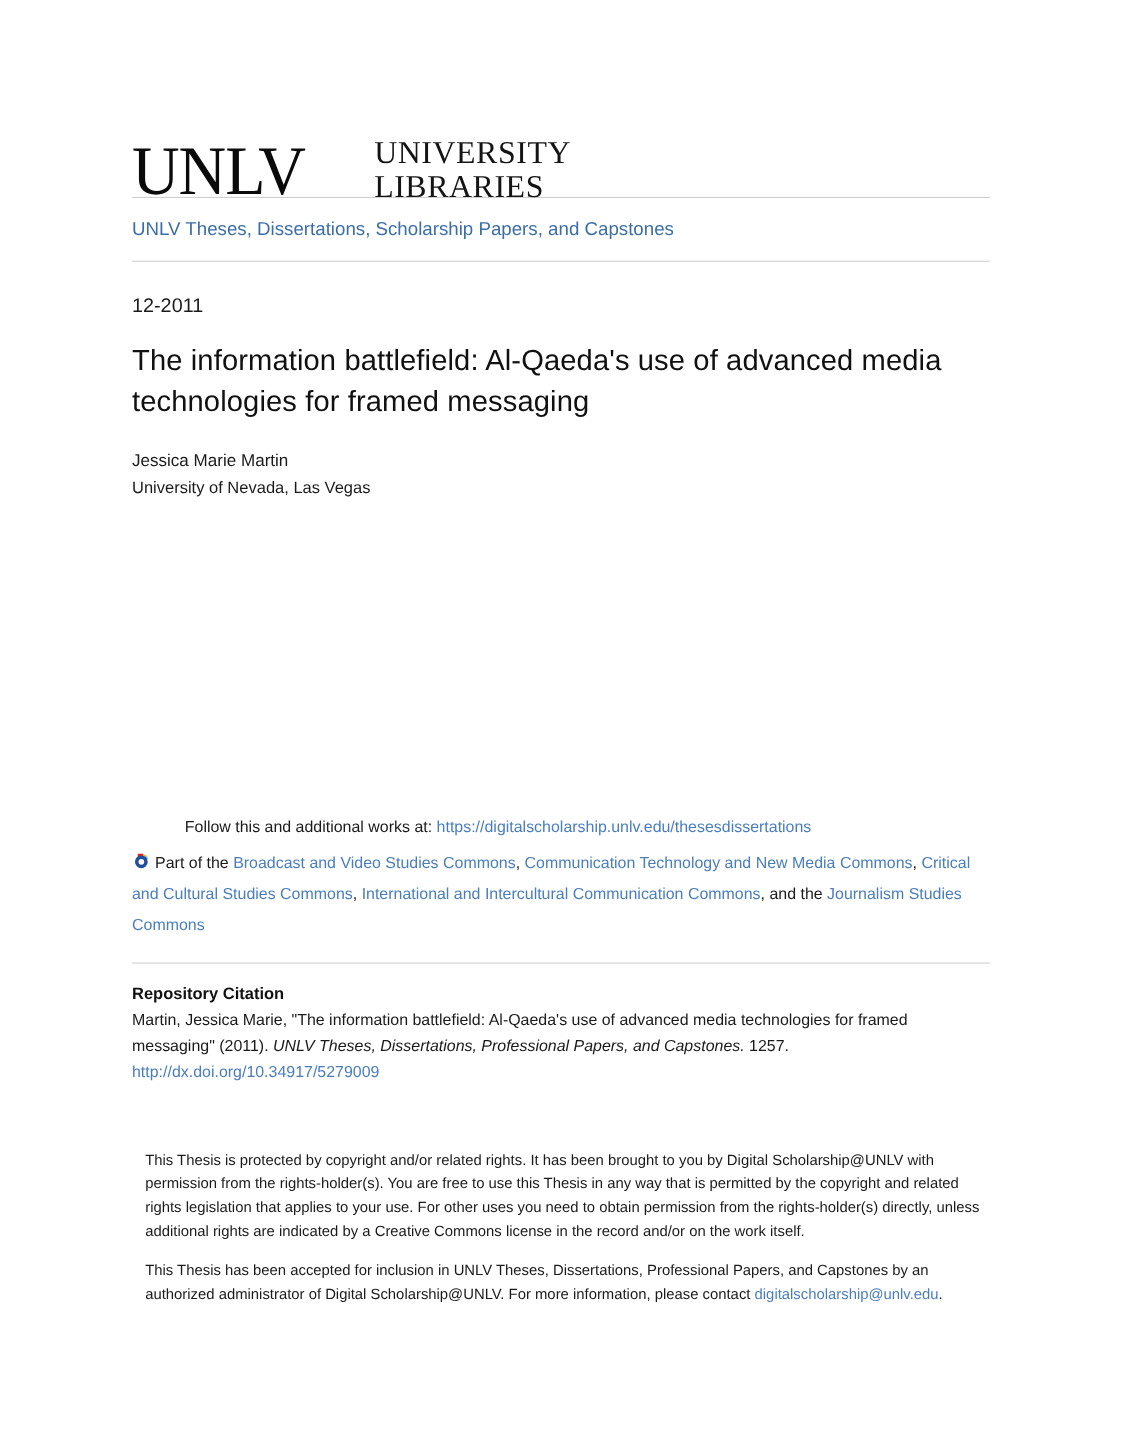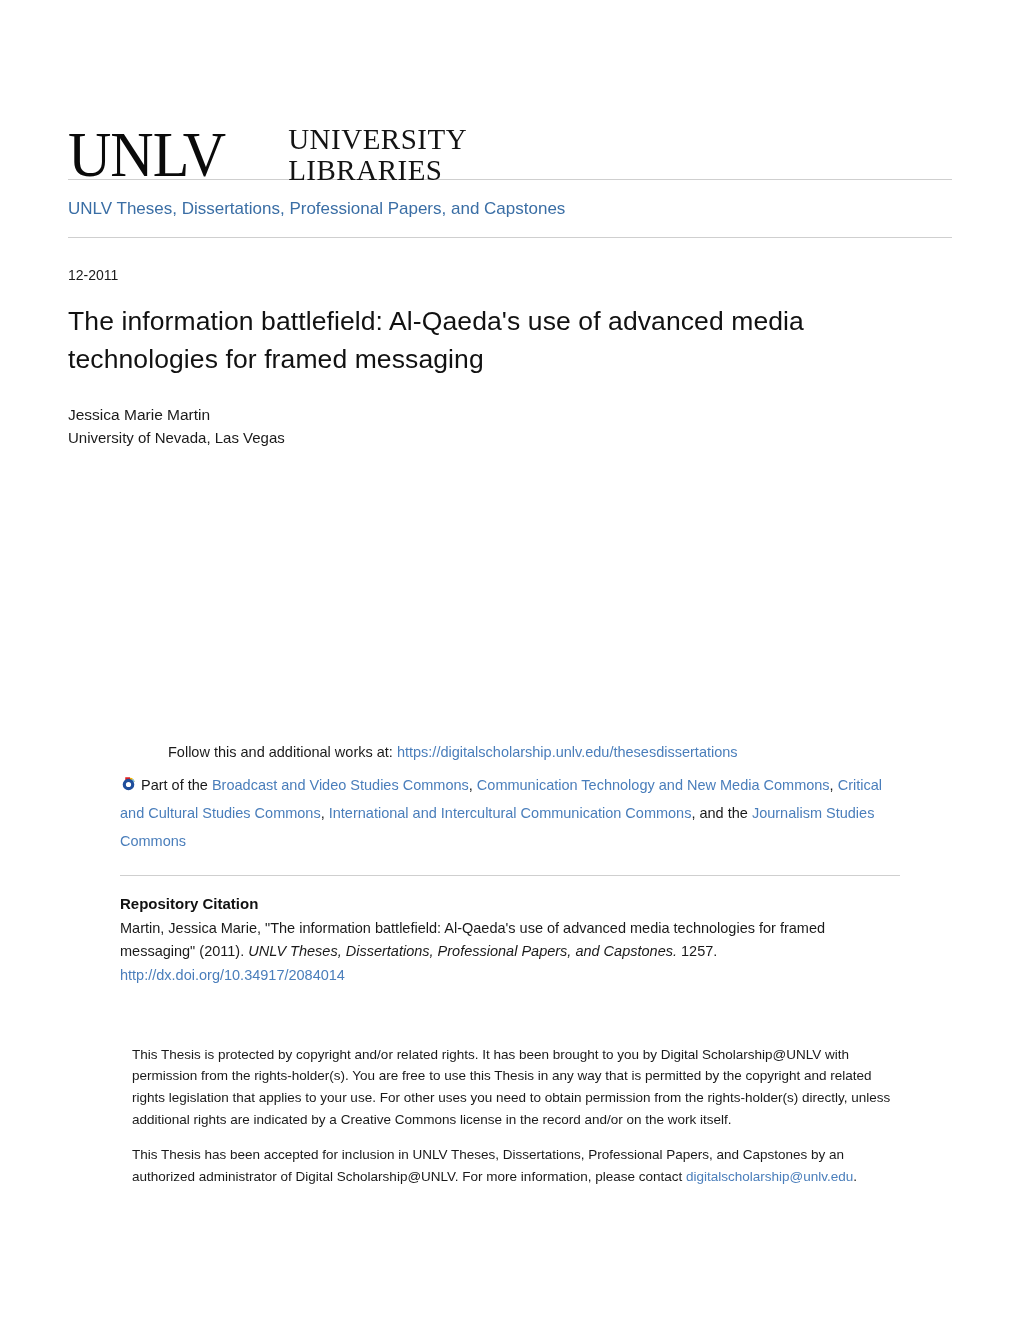--- a/index.html
+++ b/index.html
@@ -13,21 +13,21 @@
     font-family: "Liberation Sans", sans-serif;
     color: #000000;
     -webkit-font-smoothing: antialiased;
   }
 
   .page {
     position: relative;
     width: 1020px;
     height: 1320px;
     box-sizing: border-box;
-    padding: 0 68px;
+    padding: 0 120px;
   }
 
   
   .logo-block {
     padding-top: 155px;
     display: flex;
     align-items: center;
     height: 88px;
     box-sizing: border-box;
   }
@@ -72,21 +72,21 @@
     display: block;
     font-size: 17px;
     line-height: 1.4;
     color: #3a6ea5;
     text-decoration: none;
     padding: 17px 0 16px 0;
   }
 
   
   .pubdate {
-    font-size: 14px;
+    font-size: 18px;
     line-height: 1.4;
     color: #1a1a1a;
     margin-top: 28px;
   }
 
   
   .doc-title {
     font-size: 26.5px;
     font-weight: 400;
     line-height: 1.42;
@@ -202,21 +202,21 @@
     <span class="logo-unlv">UNLV</span>
     <span class="logo-rule"></span>
     <span class="logo-words">
       <span>UNIVERSITY</span><br>
       <span>LIBRARIES</span>
     </span>
   </div>
 
   <div class="breadcrumb-wrap">
     <hr class="divider">
-    <a class="breadcrumb" href="#">UNLV Theses, Dissertations, Professional Papers, and Capstones</a>
+    <a class="breadcrumb" href="#">UNLV Theses, Dissertations, Scholarship Papers, and Capstones</a>
     <hr class="divider">
   </div>
 
   <div class="pubdate">12-2011</div>
 
   <h1 class="doc-title">The information battlefield: Al-Qaeda's use of advanced media technologies for framed messaging</h1>
 
   <div class="author-block">
     <div class="author-name">Jessica Marie Martin</div>
     <div class="author-affil">University of Nevada, Las Vegas</div>
@@ -232,21 +232,21 @@
           <path d="M10.5 2.5 h9.5 v9.3 h-9.5 z" fill="#e02020"></path>
           <path d="M20 3.6 a10 10 0 0 1 9.2 8.2 l-9.2 0 z" fill="#f5b301"></path>
           <path d="M29.3 11.8 a11 11 0 0 0 -3.6 -6.4 l-5.7 6.4 z" fill="#7ec4e8"></path>
           <path d="M17 5.4 a11.6 11.6 0 1 0 0.01 23.2 A11.6 11.6 0 0 0 17 5.4 z m0 6.4 a5.2 5.2 0 1 1 0 10.4 a5.2 5.2 0 0 1 0 -10.4 z" fill="#1f4e9c"></path>
         </svg></span><span>Part of the</span> <a class="lnk" href="#">Broadcast and Video Studies Commons</a><span>, </span><a class="lnk" href="#">Communication Technology and New Media Commons</a><span>, </span><a class="lnk" href="#">Critical and Cultural Studies Commons</a><span>, </span><a class="lnk" href="#">International and Intercultural Communication Commons</a><span>, and the</span> <a class="lnk" href="#">Journalism Studies Commons</a></div>
   </div>
 
   <div class="cite-block">
     <hr class="cite-rule">
     <div class="cite-heading">Repository Citation</div>
-    <div class="cite-body"><span>Martin, Jessica Marie, "The information battlefield: Al-Qaeda's use of advanced media technologies for framed messaging" (2011). </span><em>UNLV Theses, Dissertations, Professional Papers, and Capstones.</em><span> 1257.</span><br><a class="lnk-url" href="#">http://dx.doi.org/10.34917/2084014</a></div>
+    <div class="cite-body"><span>Martin, Jessica Marie, "The information battlefield: Al-Qaeda's use of advanced media technologies for framed messaging" (2011). </span><em>UNLV Theses, Dissertations, Professional Papers, and Capstones.</em><span> 1257.</span><br><a class="lnk-url" href="#">http://dx.doi.org/10.34917/5279009</a></div>
   </div>
 
   <div class="rights-block">
     <p class="rights-para">This Thesis is protected by copyright and/or related rights. It has been brought to you by Digital Scholarship@UNLV with permission from the rights-holder(s). You are free to use this Thesis in any way that is permitted by the copyright and related rights legislation that applies to your use. For other uses you need to obtain permission from the rights-holder(s) directly, unless additional rights are indicated by a Creative Commons license in the record and/or on the work itself.</p>
     <p class="rights-para"><span>This Thesis has been accepted for inclusion in UNLV Theses, Dissertations, Professional Papers, and Capstones by an authorized administrator of Digital Scholarship@UNLV. For more information, please contact </span><a class="lnk-url" href="#">digitalscholarship@unlv.edu</a><span>.</span></p>
   </div>
 
 </div>
 
 </body></html>

